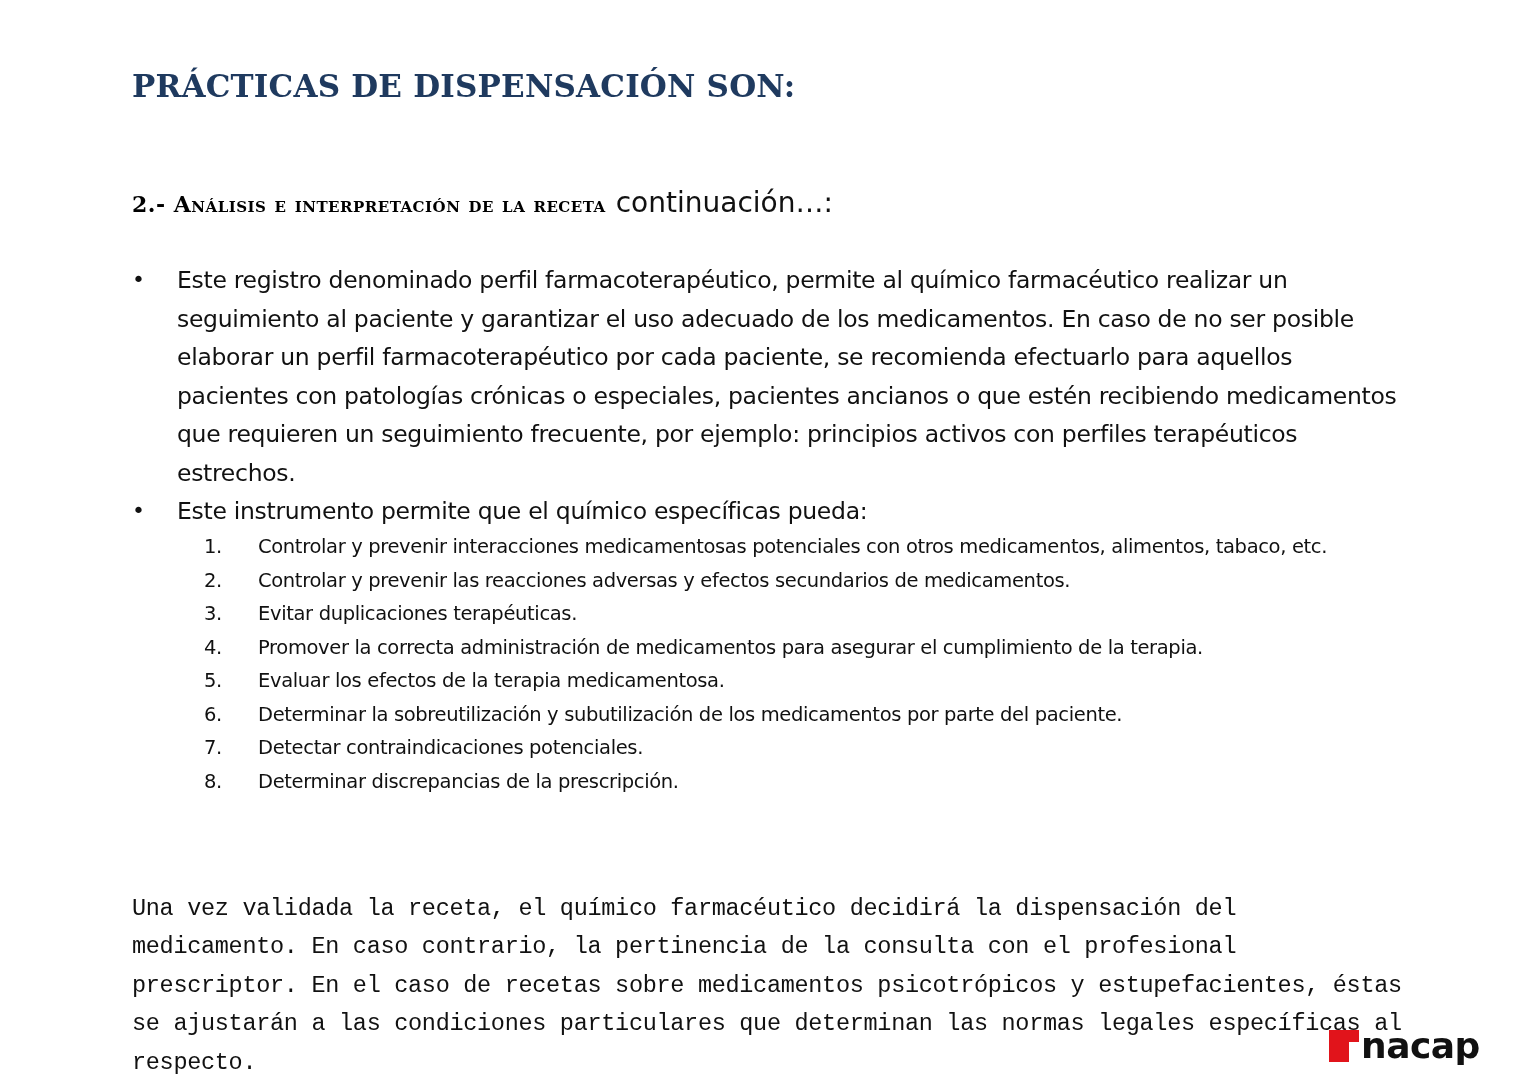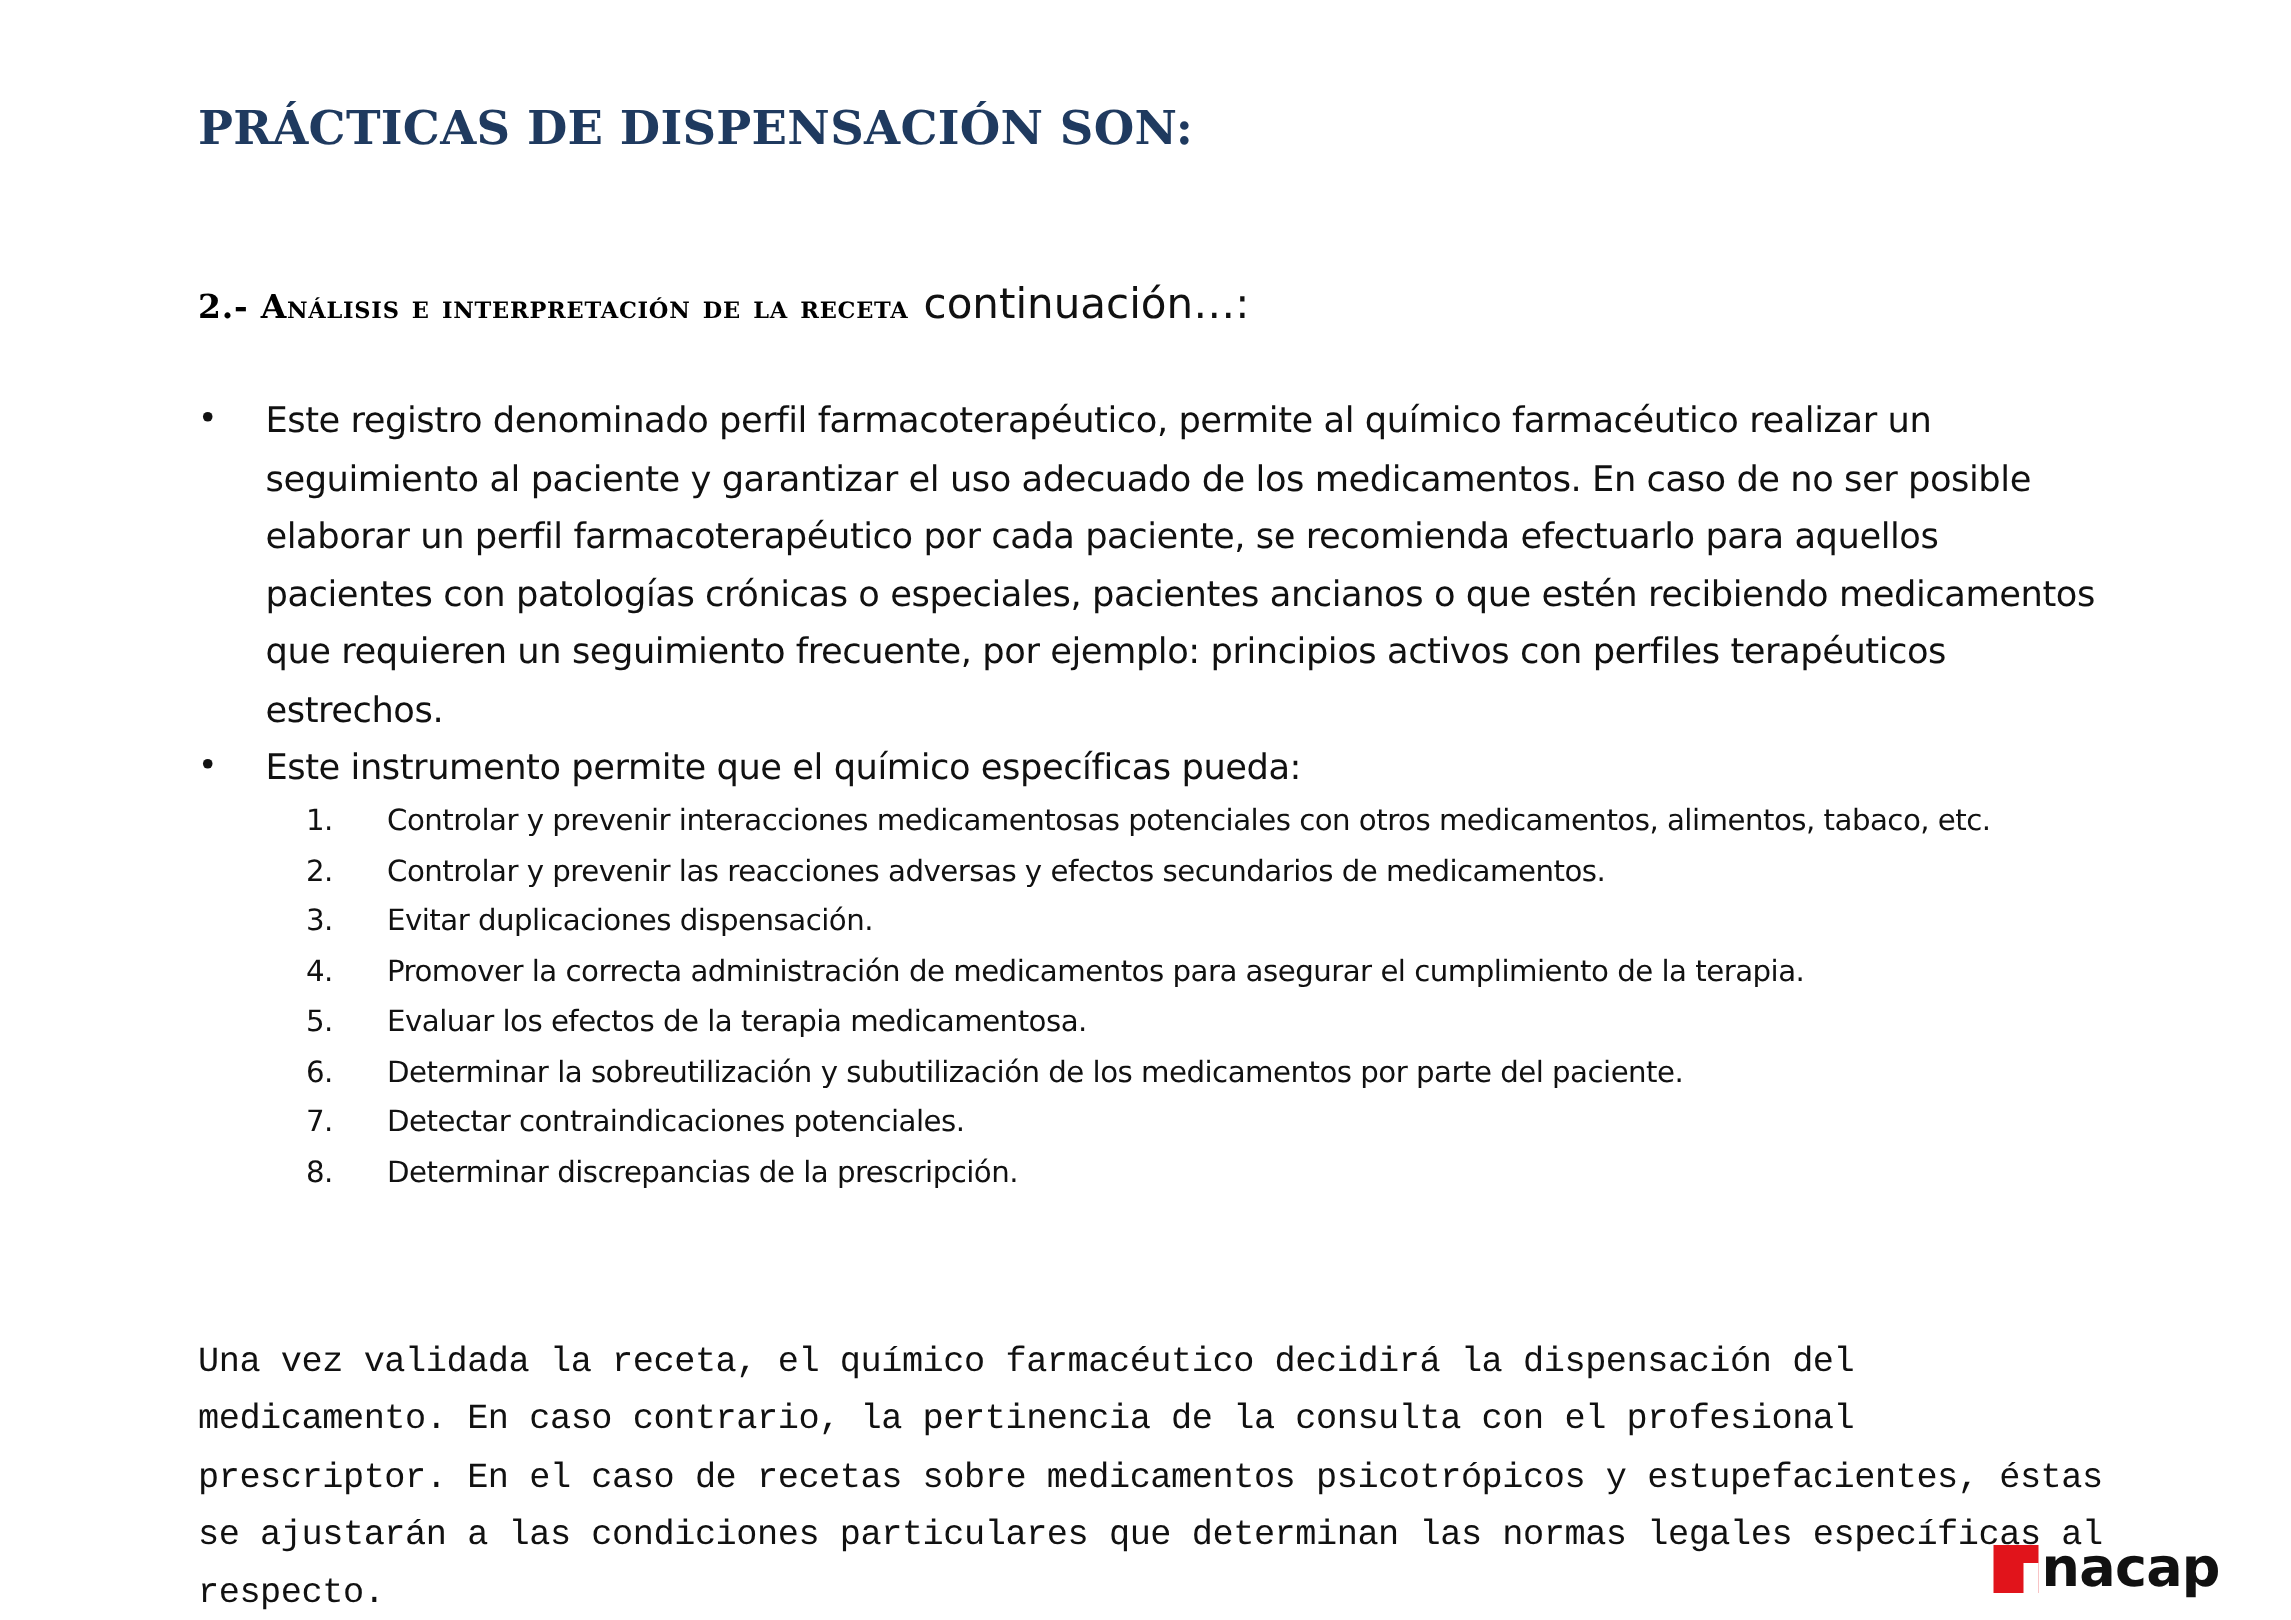--- a/index.html
+++ b/index.html
@@ -38,21 +38,21 @@
   </li>
   <li class="bullet">
     <span class="dot">•</span>
     <span>Este instrumento permite que el químico específicas pueda:</span>
   </li>
 </ul>
 
 <ol class="numlist">
   <li class="numitem"><span class="n">1.</span><span>Controlar y prevenir interacciones medicamentosas potenciales con otros medicamentos, alimentos, tabaco, etc.</span></li>
   <li class="numitem"><span class="n">2.</span><span>Controlar y prevenir las reacciones adversas y efectos secundarios de medicamentos.</span></li>
-  <li class="numitem"><span class="n">3.</span><span>Evitar duplicaciones dispensación.</span></li>
+  <li class="numitem"><span class="n">3.</span><span>Evitar duplicaciones terapéuticas.</span></li>
   <li class="numitem"><span class="n">4.</span><span>Promover la correcta administración de medicamentos para asegurar el cumplimiento de la terapia.</span></li>
   <li class="numitem"><span class="n">5.</span><span>Evaluar los efectos de la terapia medicamentosa.</span></li>
   <li class="numitem"><span class="n">6.</span><span>Determinar la sobreutilización y subutilización de los medicamentos por parte del paciente.</span></li>
   <li class="numitem"><span class="n">7.</span><span>Detectar contraindicaciones potenciales.</span></li>
   <li class="numitem"><span class="n">8.</span><span>Determinar discrepancias de la prescripción.</span></li>
 </ol>
 
 <p class="closing">Una vez validada la receta, el químico farmacéutico decidirá la dispensación del medicamento. En caso contrario, la pertinencia de la consulta con el profesional prescriptor. En el caso de recetas sobre medicamentos psicotrópicos y estupefacientes, éstas se ajustarán a las condiciones particulares que determinan las normas legales específicas al respecto.</p>
 
 <div class="logo">

